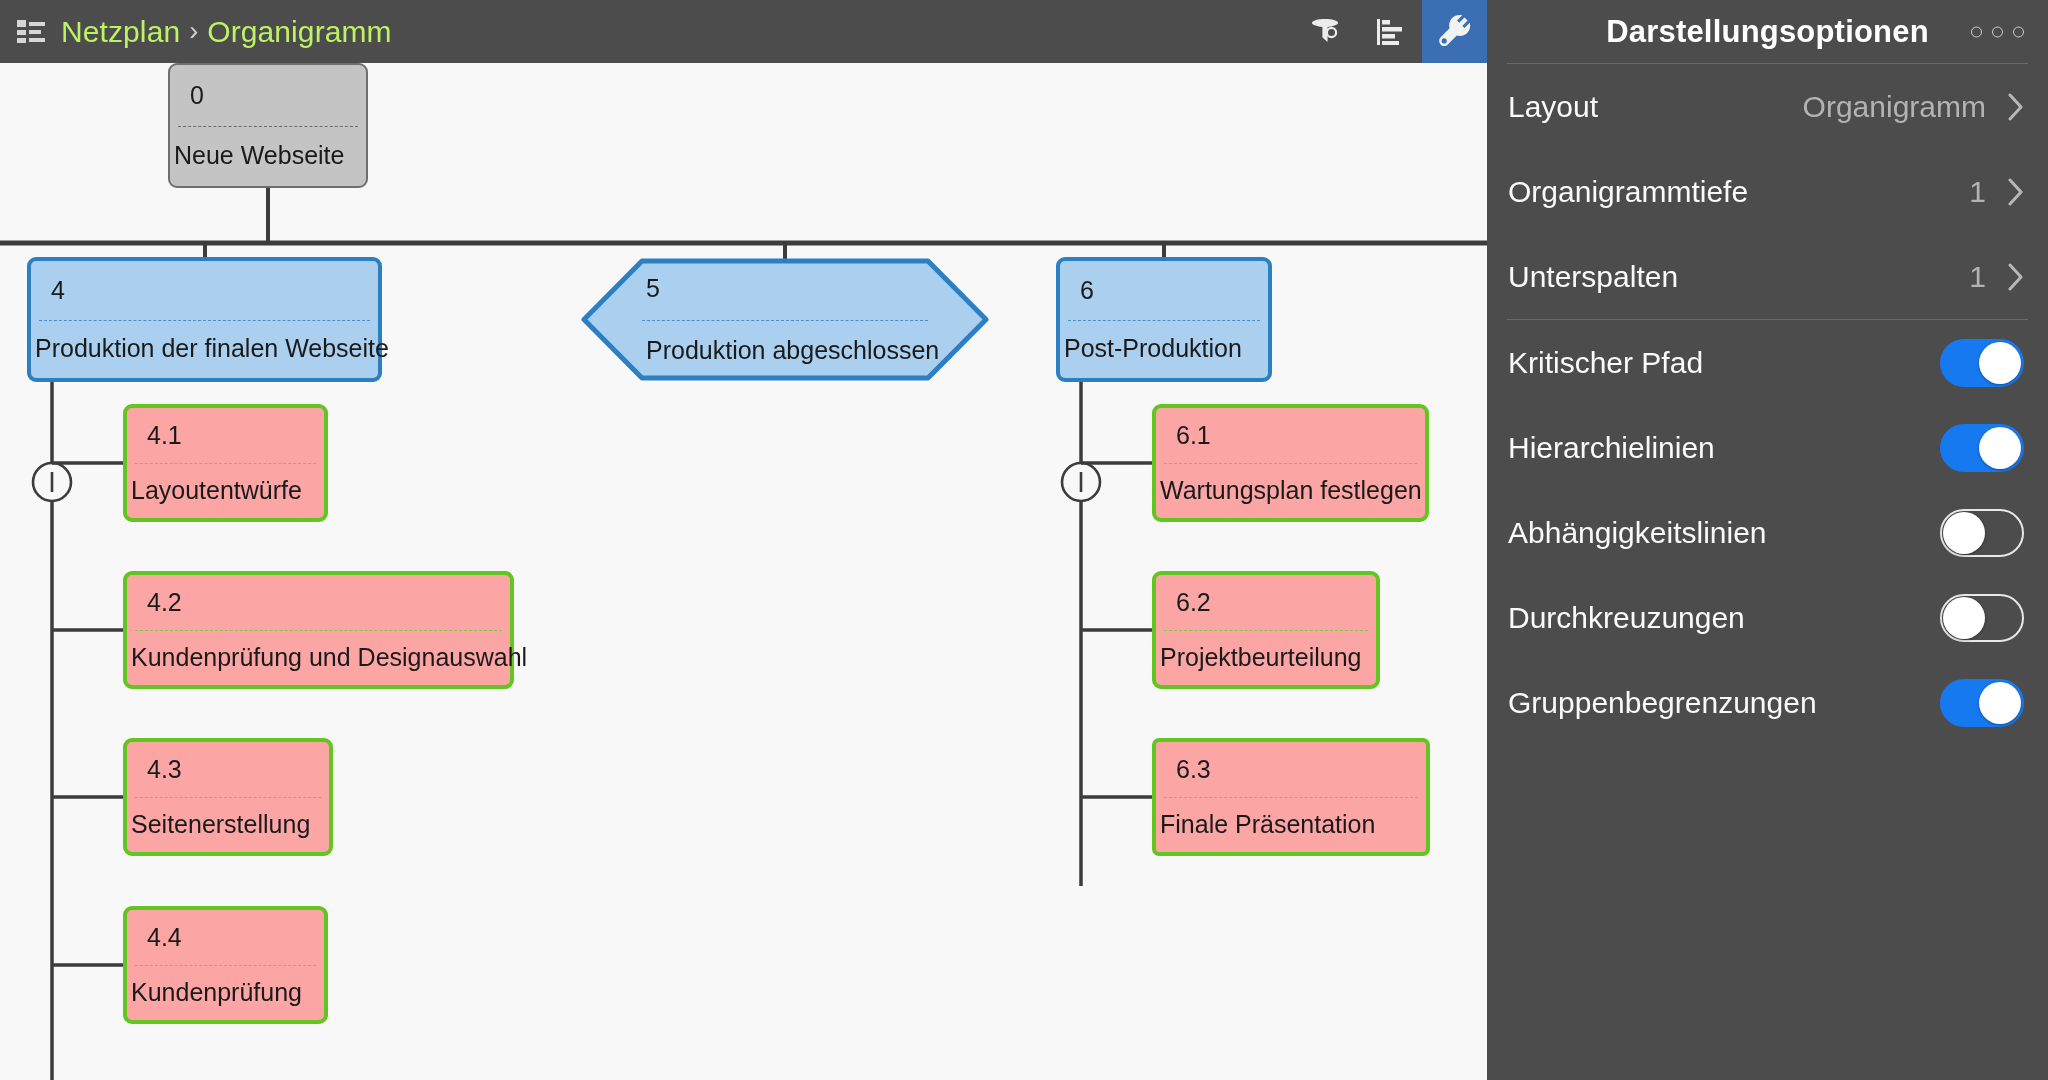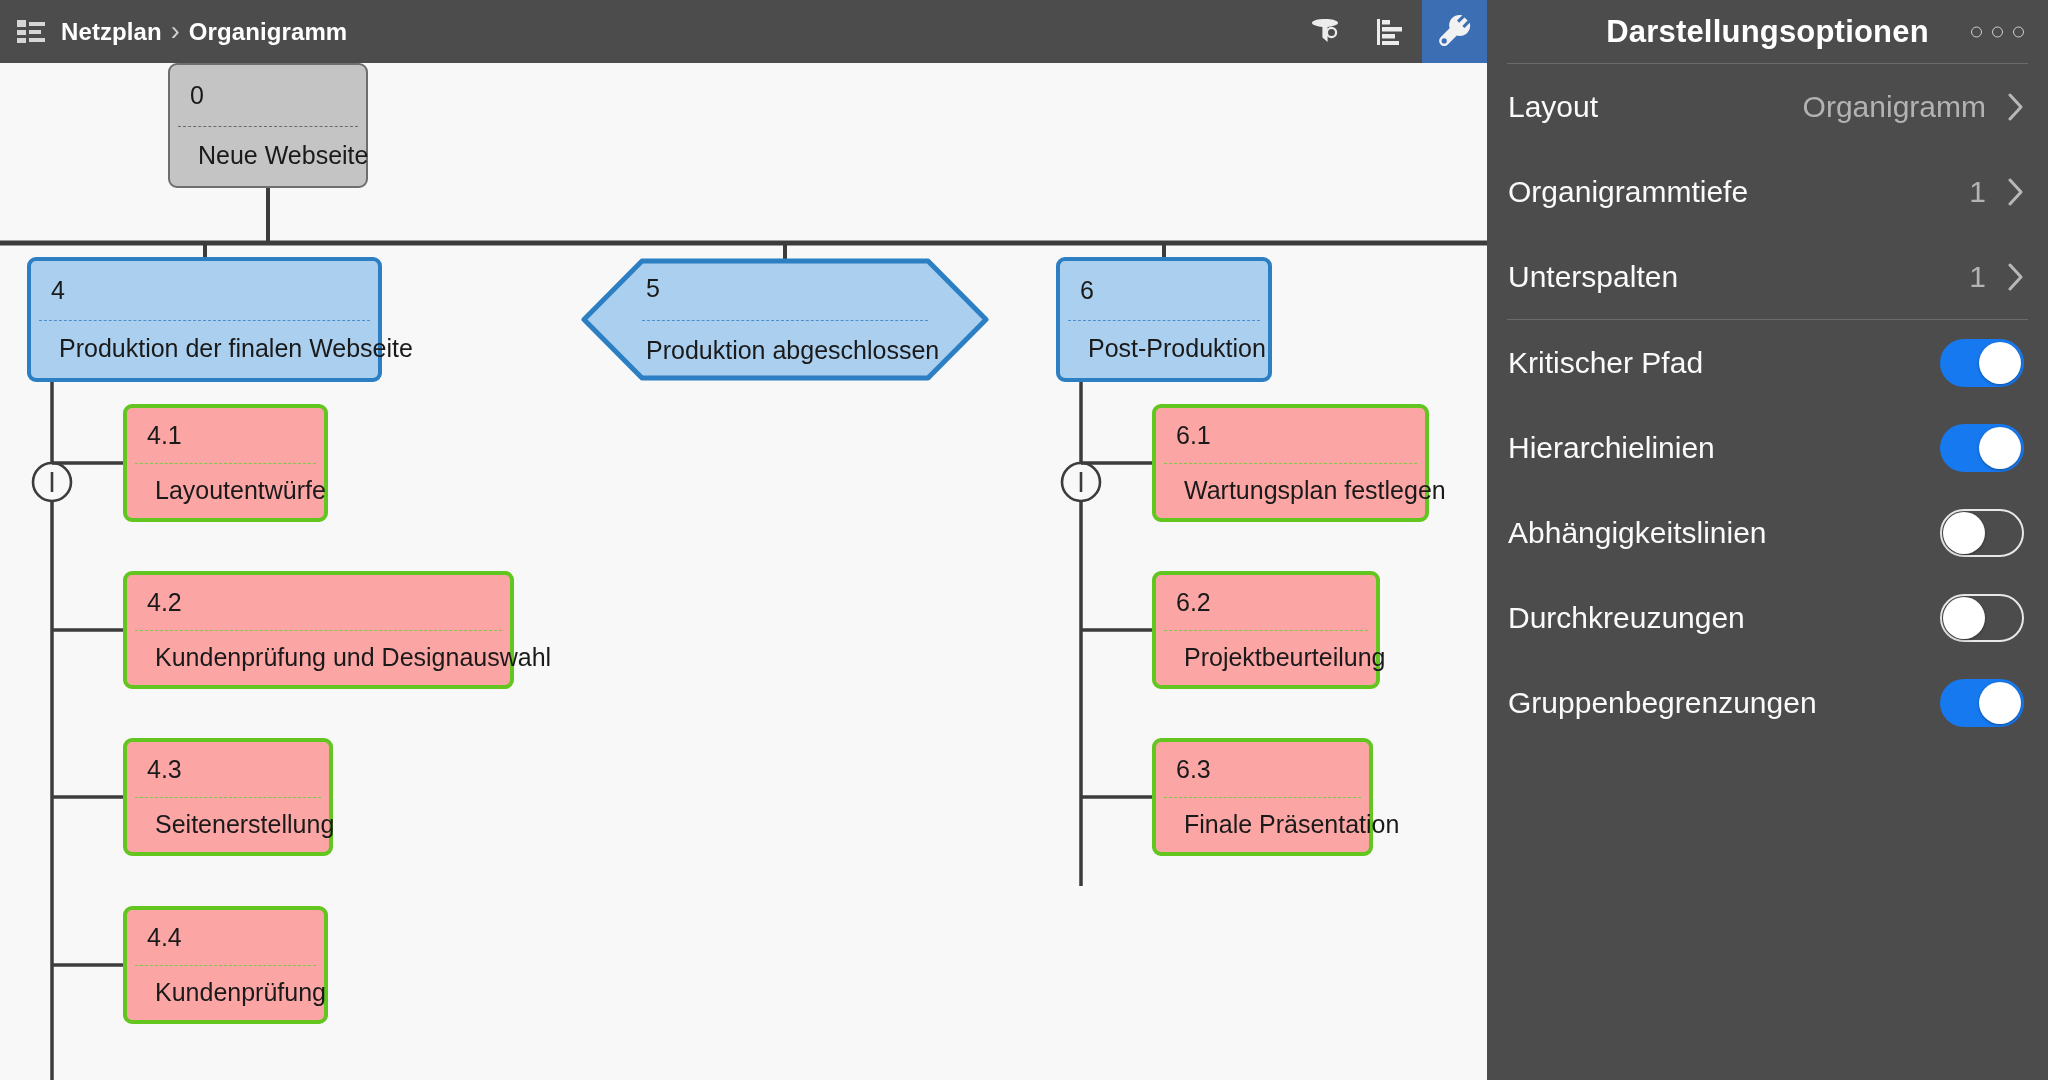--- a/index.html
+++ b/index.html
@@ -19,21 +19,21 @@
     width: 1487px; height: 63px;
     background: #4c4c4c;
     display: flex; align-items: center;
   }
   #breadcrumb {
     display: flex; align-items: center;
     margin-left: 17px; height: 100%;
   }
   .bc-icon { width: 30px; height: 26px; margin-right: 14px; display:block; }
   .bc-text {
-    color: #ffffff; font-size: 24px; font-weight: 700;
+    color: #bef264; font-size: 30px; font-weight: 400;
     letter-spacing: .1px; white-space: nowrap;
   }
   .bc-sep {
     color: #d0d0d0; font-size: 27px; margin: 0 9px 0 9px;
     font-weight: 300;
   }
   #topbar-tools {
     position: absolute; right: 0; top: 0; height: 63px;
     display: flex; align-items: stretch;
   }
@@ -108,21 +108,21 @@
   .node {
     position: absolute;
     border-radius: 9px;
     overflow: visible;
   }
   .node .nrow {
     position: absolute; left: 0; right: 0;
     display: flex; align-items: center;
   }
   .node .nid  { top: 0; height: 50%; padding-left: 20px; }
-  .node .ntxt { bottom: 0; height: 50%; padding-left: 28px; }
+  .node .ntxt { bottom: 0; height: 50%; padding-left: 4px; }
   .node .nid span, .node .ntxt span {
     font-size: 25px; color: #1a1a1a; white-space: nowrap;
     line-height: 1;
   }
   .node .div {
     position: absolute; left: 8px; right: 8px; top: 50%;
     height: 0; border-top: 1.5px dashed rgba(0,0,0,.45);
   }
 
   .node.root {
@@ -321,21 +321,21 @@
         </div>
         <div class="node green" style="left: 1152px; top: 508px; width: 228px; height: 118px;">
           <div class="div"></div>
           <div class="nrow nid">
             <span>6.2</span>
           </div>
           <div class="nrow ntxt">
             <span>Projektbeurteilung</span>
           </div>
         </div>
-        <div class="node green" style="left: 1152px; top: 675px; width: 221px; height: 118px;">
+        <div class="node green" style="left: 1152px; top: 675px; width: 278px; height: 118px; border-radius: 7px;">
           <div class="div"></div>
           <div class="nrow nid">
             <span>6.3</span>
           </div>
           <div class="nrow ntxt">
             <span>Finale Präsentation</span>
           </div>
         </div>
       </div>
   </div>

